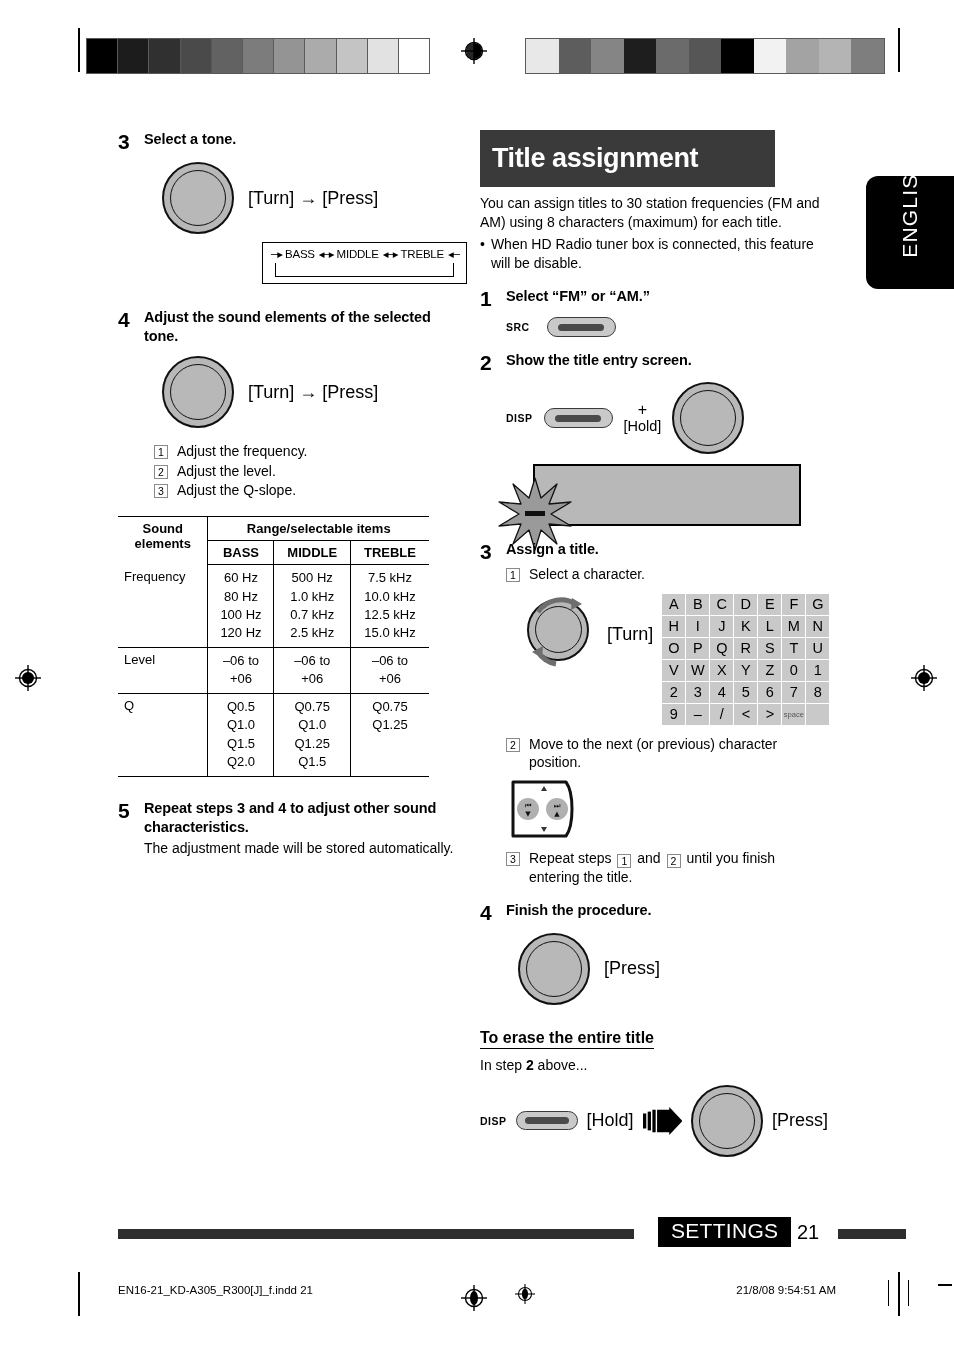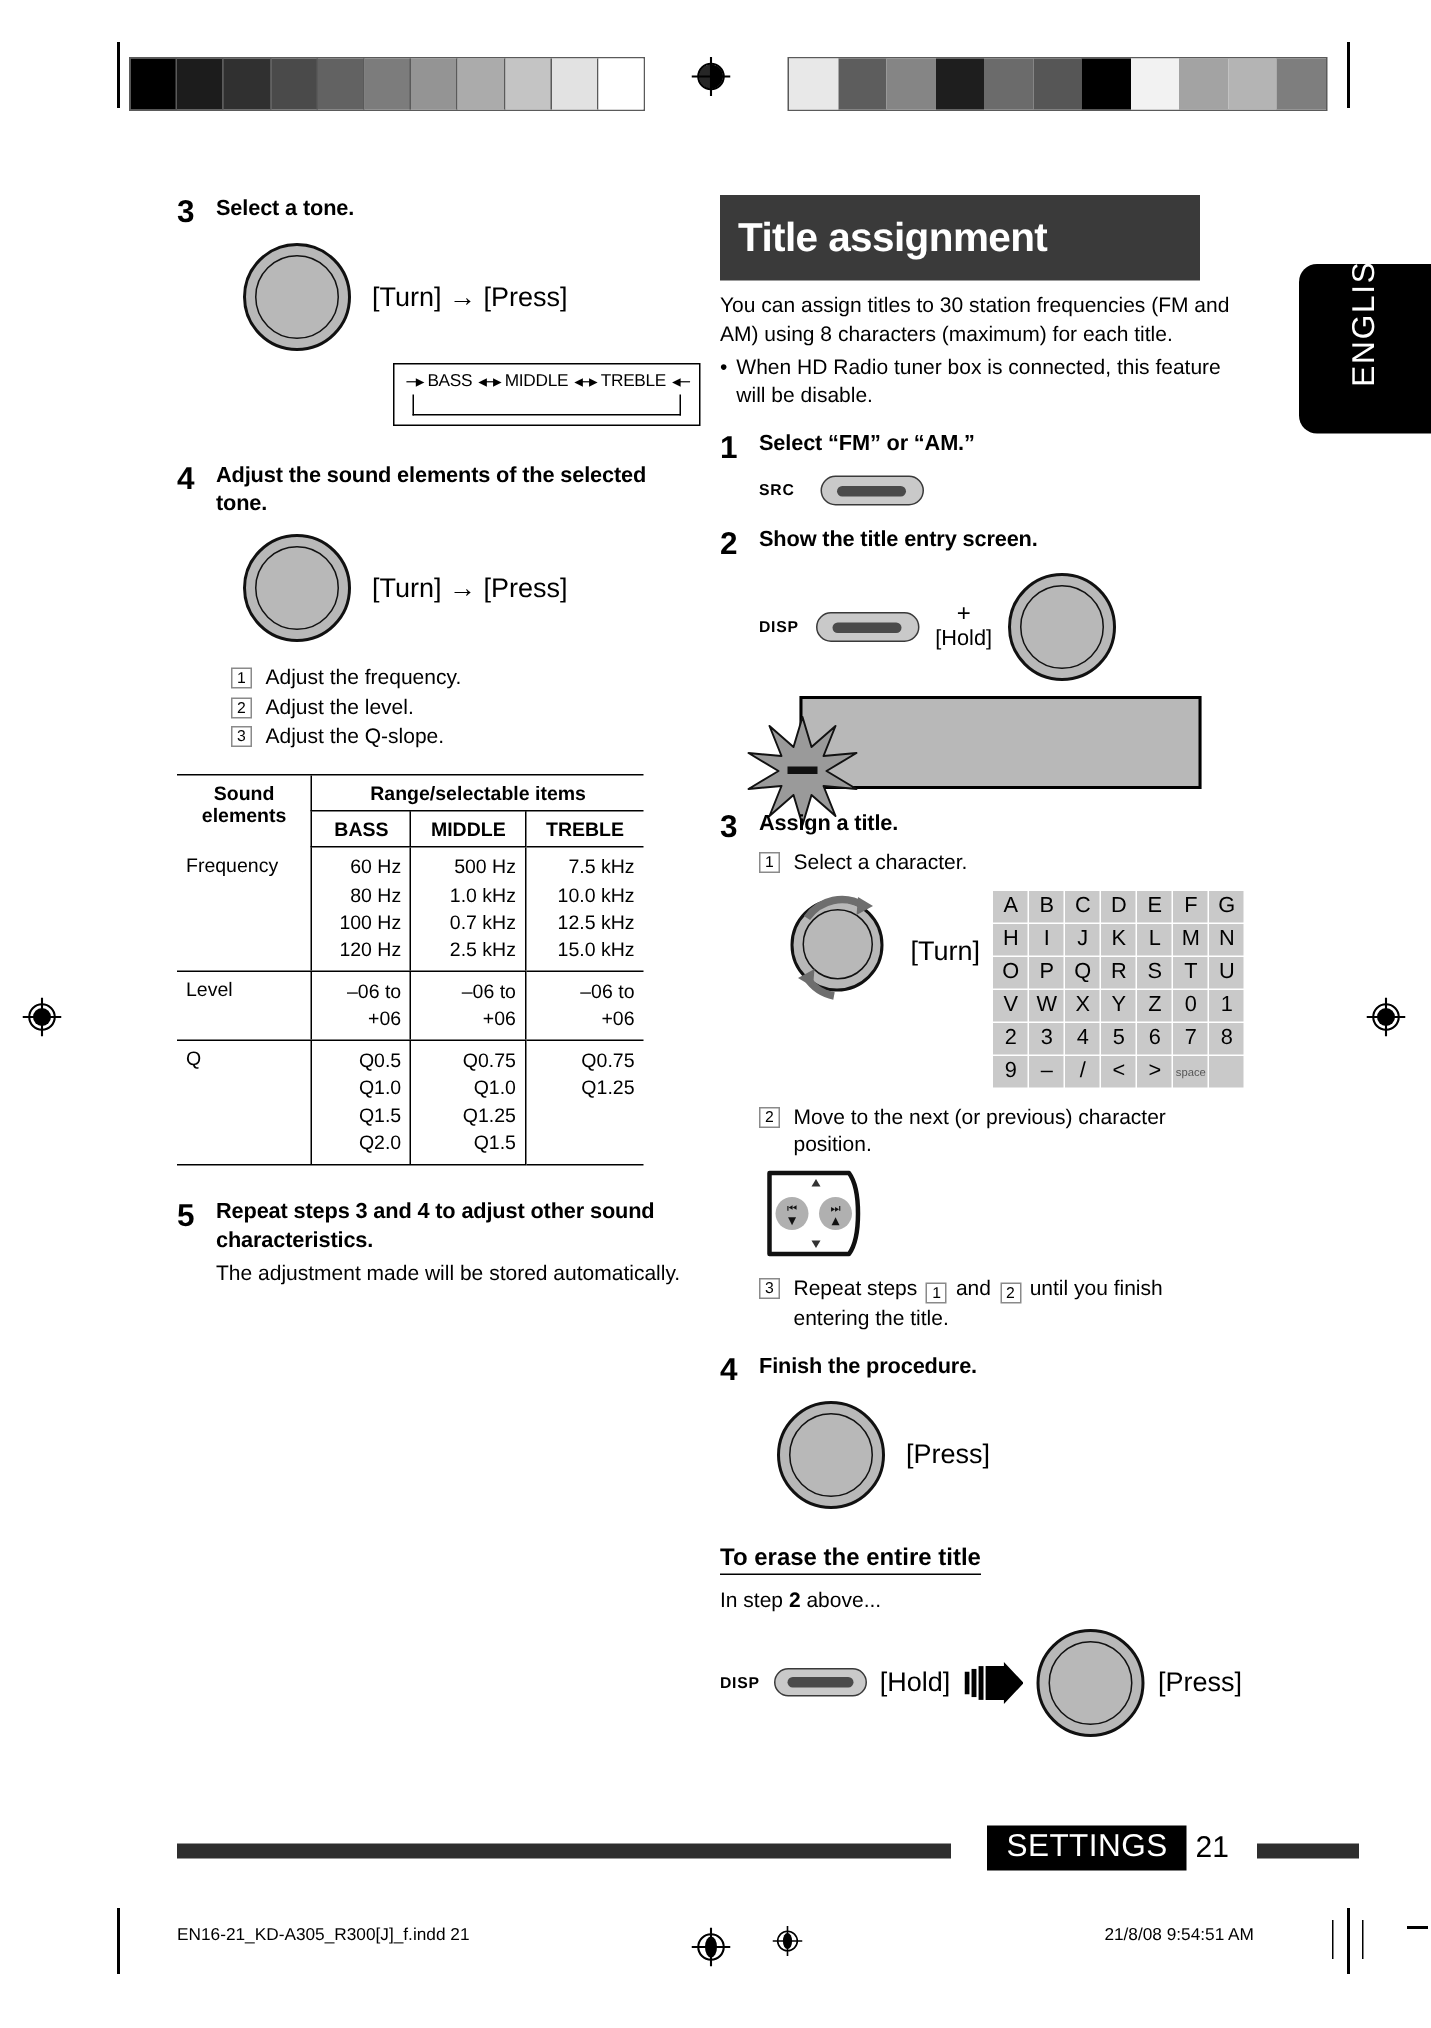--- a/index.html
+++ b/index.html
@@ -94,34 +94,34 @@
   }
   .sqnum.inl{display:inline-block;vertical-align:-2px;margin:0 2px;}
   .substep .txt{font-size:14px;line-height:1.33;}
 
   
   #sound-table{
     border-collapse:collapse;width:311px;margin-top:16px;
     font-size:13px;
   }
   #sound-table th,#sound-table td{
-    padding:4px 6px;vertical-align:top;text-align:right;
+    padding:4px 6px;vertical-align:top;text-align:center;
   }
   #sound-table .tb-top{border-top:1.8px solid #000;}
   #sound-table .tb-bot{border-bottom:1.8px solid #000;}
   #sound-table .rule{border-bottom:1.1px solid #000;}
   #sound-table .vrule{border-left:1.1px solid #000;}
   #sound-table th{font-weight:bold;text-align:center;}
   #sound-table th.lead{text-align:center;}
   #sound-table td.lead{text-align:left;}
   #sound-table .cellines div{line-height:1.42;}
 
   
   #title-banner{
-    background:#3a3a3a;color:#fff;height:57px;width:320px;
+    background:#3a3a3a;color:#fff;height:57px;width:295px;
     display:flex;align-items:center;padding-left:12px;box-sizing:border-box;
     font-weight:bold;font-size:27px;letter-spacing:-0.4px;
   }
   .intro{font-size:14px;line-height:1.38;margin-top:7px;}
   .bullet{display:flex;gap:6px;font-size:14px;line-height:1.38;margin-top:2px;}
   .bullet .dot{flex:0 0 auto;}
 
   
   .btnrow{display:flex;align-items:center;gap:17px;}
   .btn-cap{font-size:10.5px;font-weight:bold;letter-spacing:0.5px;}

